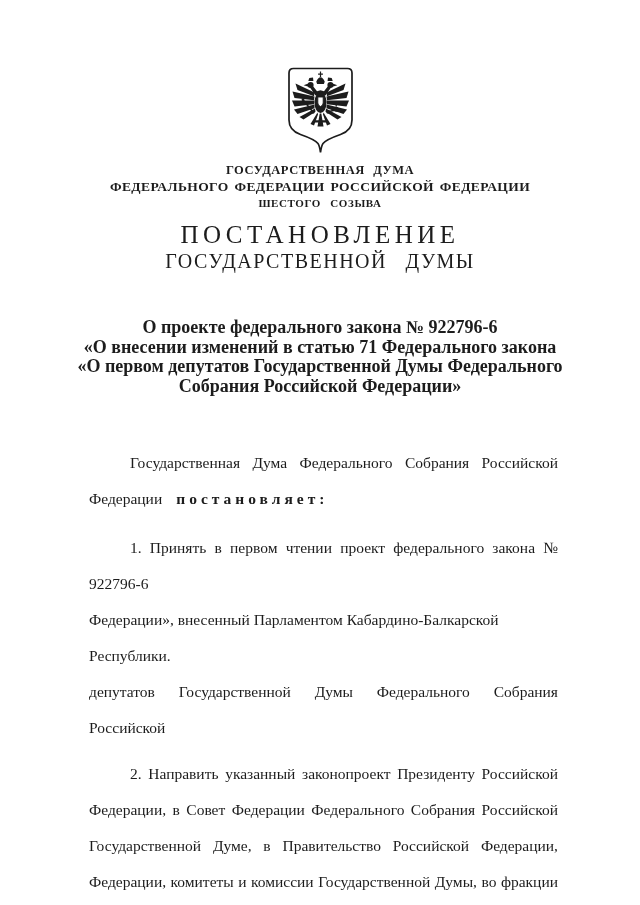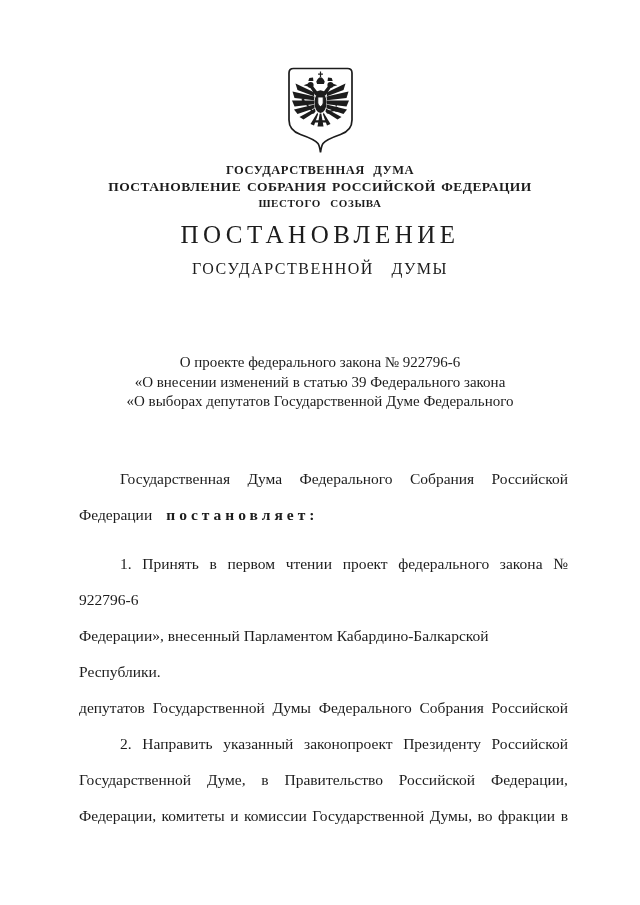--- a/index.html
+++ b/index.html
@@ -24,40 +24,40 @@
   .org3 { margin-top: 1px; font-size: 11px;   line-height: 14px; letter-spacing: 0.6px; word-spacing: 6px; }
   .doctype {
     margin-top: 11px;
     text-align: center;
     font-size: 25px;
     font-weight: normal;
     letter-spacing: 4.5px;
     line-height: 27px;
   }
   .doctype-sub {
-    margin-top: 9px;
+    margin-top: 1px;
     text-align: center;
-    font-size: 16px;
+    font-size: 20px;
     font-weight: normal;
     letter-spacing: 1.5px;
     word-spacing: 12px;
     line-height: 24px;
   }
   .title {
-    margin-top: 72px;
+    margin-top: 45px;
     text-align: center;
-    font-weight: normal;
-    font-size: 15px;
+    font-weight: bold;
+    font-size: 18px;
     line-height: 19.5px;
   }
   .body-block {
     margin: 49px 72px 0 79px; 
     font-size: 15.5px;
   }
-  .para { margin: 0; }
+  .para { margin: 10px; }
   .para.gap-after { margin-bottom: 13px; }
   .bline { line-height: 36px; }
   .j    { text-align: justify; text-align-last: justify; }
   .l    { text-align: left; }
   .indent { text-indent: 41px; }
   .verb {
     font-weight: bold;
     letter-spacing: 4px;
     margin-left: 14px;
   }
@@ -118,45 +118,47 @@
 
         <path d="M33.5 48.5 L26.5 60 L30 61.5 L34 50.5 Z"></path>
         <path d="M35.7 49.5 L33.5 62.5 L39.5 62.5 L37.3 49.5 Z"></path>
         <path d="M39.5 48.5 L46.5 60 L43 61.5 L39 50.5 Z"></path>
         <path d="M29.5 56.3 L43.5 56.3 L43 58.4 L30 58.4 Z"></path>
       </g>
     </svg>
   </div>
 
   <div class="hdr org1">ГОСУДАРСТВЕННАЯ ДУМА</div>
-  <div class="hdr org2">ПОСТАНОВЛЕНИЕ СОБРАНИЯ РОССИЙСКОЙ ФЕДЕРАЦИИ</div>
+  <div class="hdr org2">ФЕДЕРАЛЬНОГО ФЕДЕРАЦИИ РОССИЙСКОЙ ФЕДЕРАЦИИ</div>
   <div class="hdr org3">ШЕСТОГО СОЗЫВА</div>
 
   <div class="doctype">ПОСТАНОВЛЕНИЕ</div>
   <div class="doctype-sub">ГОСУДАРСТВЕННОЙ ДУМЫ</div>
 
   <div class="title">
     <div>О проекте федерального закона № 922796-6</div>
-    <div>«О внесении изменений в статью 39 Федерального закона</div>
-    <div>«О выборах депутатов Государственной Думе Федерального</div>
+    <div>«О внесении изменений в статью 71 Федерального закона</div>
+    <div>«О первом депутатов Государственной Думы Федерального</div>
+    <div>Собрания Российской Федерации»</div>
   </div>
 
   <div class="body-block">
 
     <div class="para gap-after">
       <div class="bline j indent">Государственная Дума Федерального Собрания Российской</div>
       <div class="bline l"><span>Федерации</span><span class="verb">постановляет:</span></div>
     </div>
 
     <div class="para">
       <div class="bline j indent">1. Принять в первом чтении проект федерального закона № 922796-6</div>
       <div class="bline l">Федерации», внесенный Парламентом Кабардино-Балкарской Республики.</div>
       <div class="bline j">депутатов Государственной Думы Федерального Собрания Российской</div>
     </div>
 
     <div class="para">
       <div class="bline j indent">2. Направить указанный законопроект Президенту Российской</div>
+      <div class="bline j">Федерации, в Совет Федерации Федерального Собрания Российской</div>
       <div class="bline j">Государственной Думе, в Правительство Российской Федерации,</div>
       <div class="bline j">Федерации, комитеты и комиссии Государственной Думы, во фракции в</div>
     </div>
 
   </div>
 </div>
 
 </body></html>

